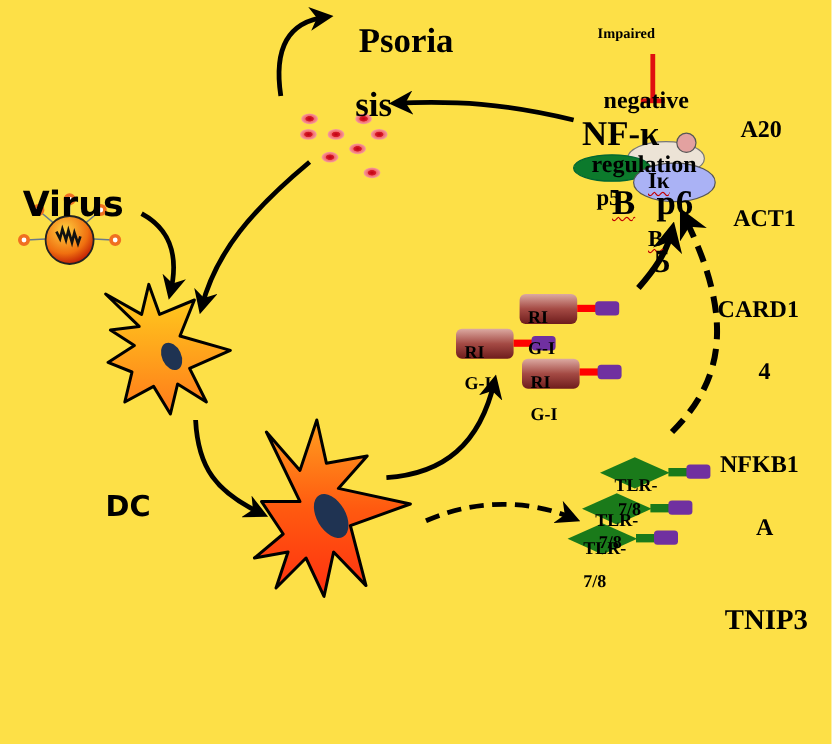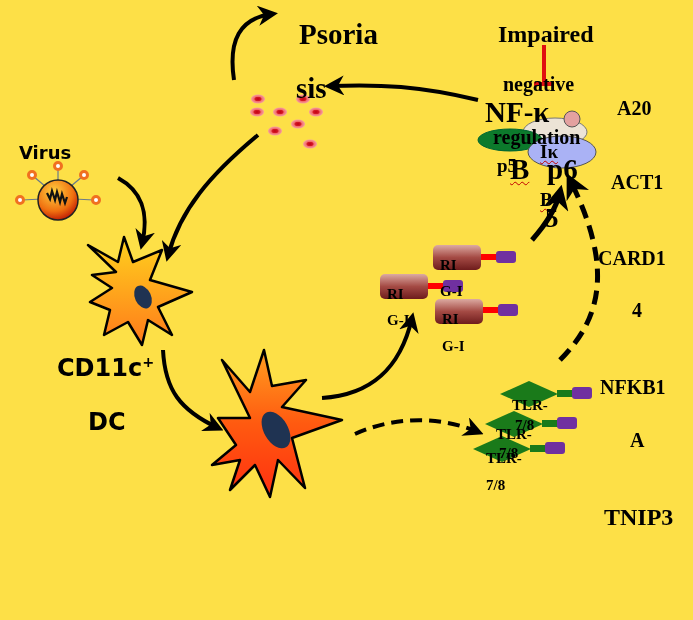--- a/index.html
+++ b/index.html
@@ -140,29 +140,26 @@
 
   <g>
     <path d="M222,360 L250,392 L264,350 L272,386 L306,380 L282,407 L342,420 L292,438 L305,488 L278,460 L270,497 L255,465 L230,490 L240,460 L212,465 L236,445 L218,418 L250,418 Z" fill="url(#gAct)" stroke="#000" stroke-width="2.5" stroke-linejoin="round"></path>
     <ellipse cx="276" cy="430" rx="12" ry="20" transform="rotate(-30 276 430)" fill="#1f3352"></ellipse>
   </g>
 </svg>
 
 <div class="lbl serif" style="left:299px;top:20px;font-size:29px;">Psoria</div>
 <div class="lbl serif" style="left:296px;top:74px;font-size:29px;">sis</div>
 
-<div class="lbl sans" style="left:19px;top:144px;font-size:18px;">Virus</div>
+<div class="lbl sans" style="left:19px;top:156px;font-size:29px;">Virus</div>
 
-<div class="lbl sans" style="left:57px;top:356px;font-size:24px;">
-  <span>CD11c</span><sup>+</sup>
-</div>
 <div class="lbl sans" style="left:88px;top:410px;font-size:24px;">DC</div>
 
 
-<div class="lbl serif" style="left:498px;top:22px;font-size:24px;">Impaired</div>
+<div class="lbl serif" style="left:498px;top:22px;font-size:12px;">Impaired</div>
 <div class="lbl serif" style="left:503px;top:74px;font-size:20px;">negative</div>
 
 <div class="lbl serif" style="left:485px;top:98px;font-size:29px;text-align:right;">NF-κ</div>
 <div class="lbl serif" style="left:493px;top:127px;font-size:20px;">regulation</div>
 <div class="lbl serif" style="left:540px;top:142px;font-size:19px;"><span class="squig">Iκ</span></div>
 <div class="lbl serif" style="left:497px;top:156px;font-size:19px;">p5</div>
 <div class="lbl serif" style="left:510px;top:155px;font-size:29px;"><span class="squig">B</span></div>
 <div class="lbl serif" style="left:547px;top:155px;font-size:29px;">p6</div>
 <div class="lbl serif" style="left:540px;top:190px;font-size:19px;"><span class="squig">B</span></div>
 <div class="lbl serif" style="left:545px;top:205px;font-size:27px;">5</div>

